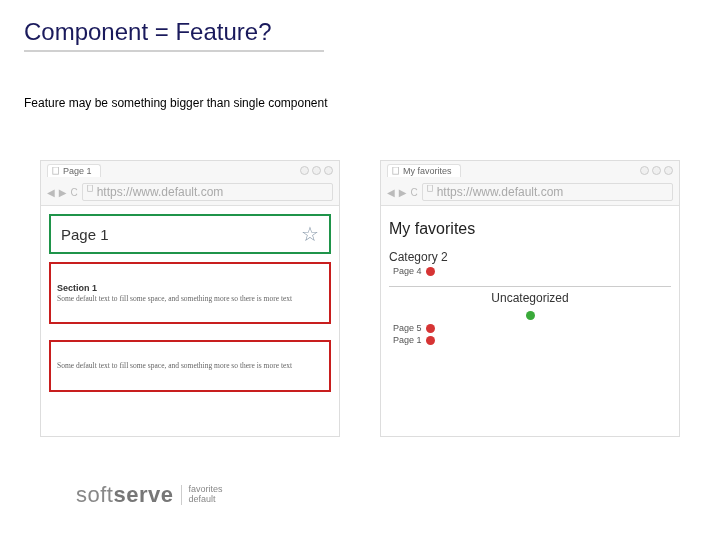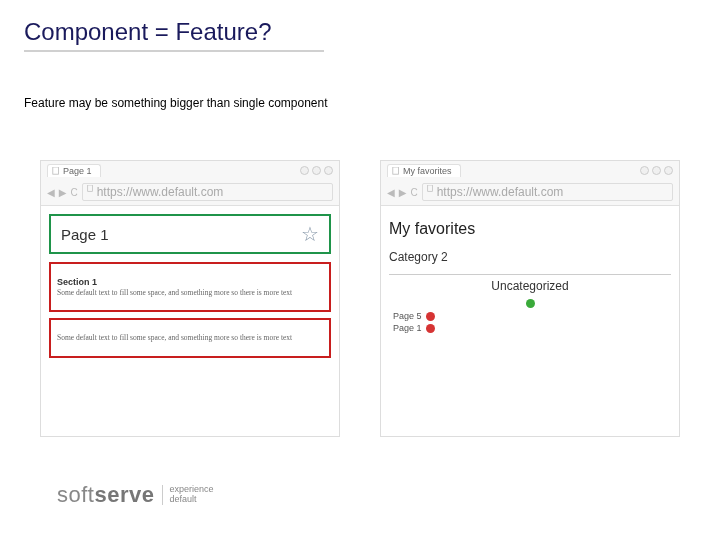--- a/index.html
+++ b/index.html
@@ -107,22 +107,22 @@
   .page-header-title {
     font-size: 15px;
     color: #333;
   }
   .star {
     font-size: 20px;
     color: #89a;
   }
   .section-card {
     border: 2px solid #c81e1e;
-    padding: 13px 6px;
-    margin-bottom: 6px;
+    padding: 19px 6px;
+    margin-bottom: 16px;
   }
   .section-title {
     font-size: 9px;
     font-weight: bold;
     color: #333;
     margin-bottom: 1px;
   }
   .section-body {
     font-size: 7.5px;
     color: #666;
@@ -159,21 +159,21 @@
     display: flex;
     align-items: center;
     gap: 6px;
     font-size: 12px;
     color: #333;
     margin-bottom: 3px;
     flex-direction: column;
   }
   .logo {
     position: absolute;
-    left: 57px;
+    left: 76px;
     bottom: 32px;
     display: flex;
     align-items: center;
     gap: 8px;
   }
   .logo .brand {
     font-size: 22px;
     color: #888;
     letter-spacing: 0.5px;
     font-weight: 300;
@@ -264,20 +264,24 @@
               <rect x="1" y="0" width="7" height="9" fill="none" stroke="#bbb" stroke-width="1"></rect>
             </svg>
           <span>https://www.default.com</span>
         </div>
       </div>
     </div>
     <div class="page-body">
       <div class="fav-title">My favorites</div>
 
       <div class="cat-title">Category 2</div>
+      <div class="fav-item">
+        <span>Page 4</span>
+        <span class="dot red"></span>
+      </div>
 
       <hr class="hr">
 
       <div class="uncat">
         <span>Uncategorized</span>
         <span class="dot green"></span>
       </div>
       <div class="fav-item">
         <span>Page 5</span>
         <span class="dot red"></span>
@@ -287,15 +291,15 @@
         <span class="dot red"></span>
       </div>
     </div>
   </div>
 
 </div>
 
 <div class="logo">
   <span class="brand"><span>soft</span><b>serve</b></span>
   <span class="tagline">
-    <span>experience</span><br><span>default</span>
+    <span>favorites</span><br><span>default</span>
   </span>
 </div>
 
 </body></html>

